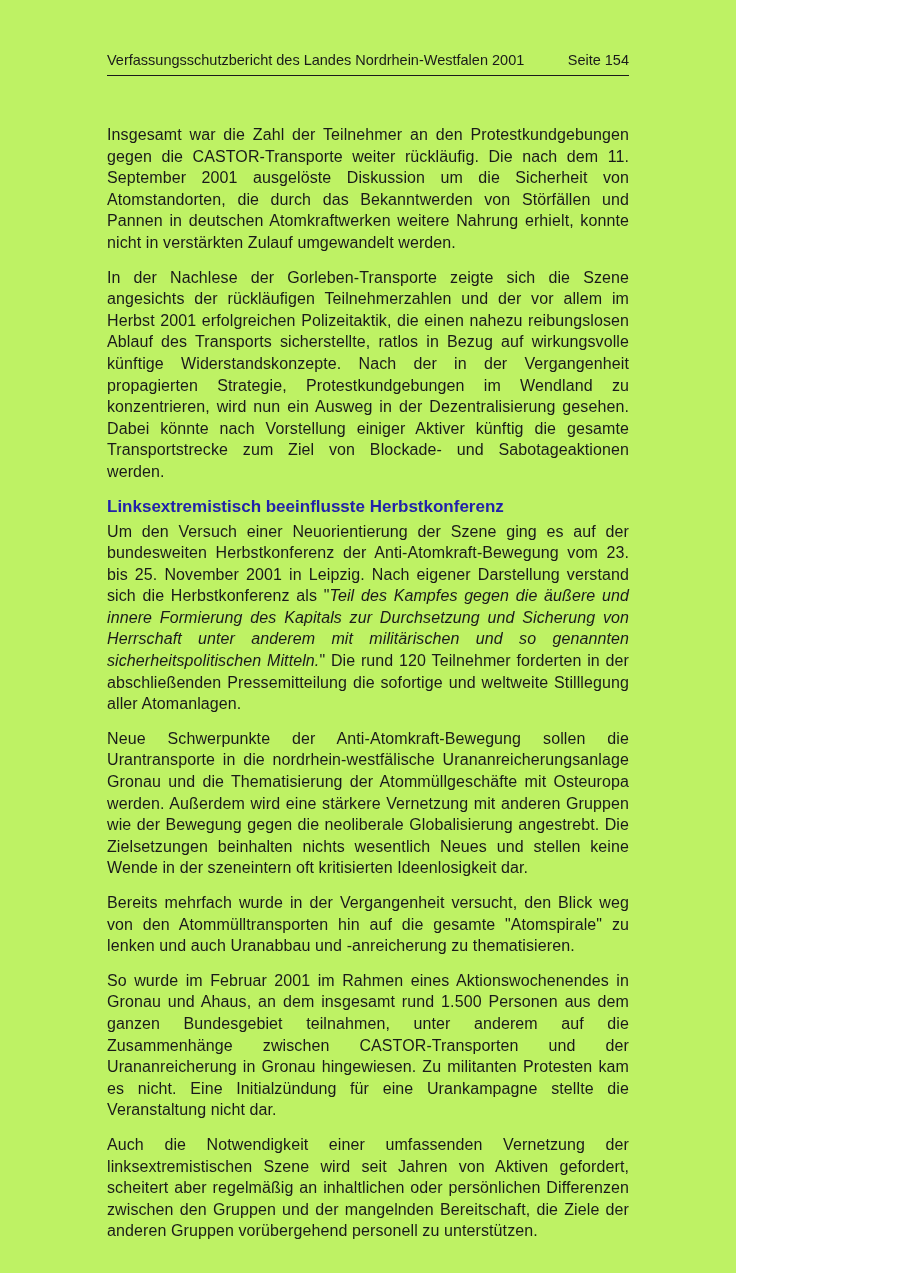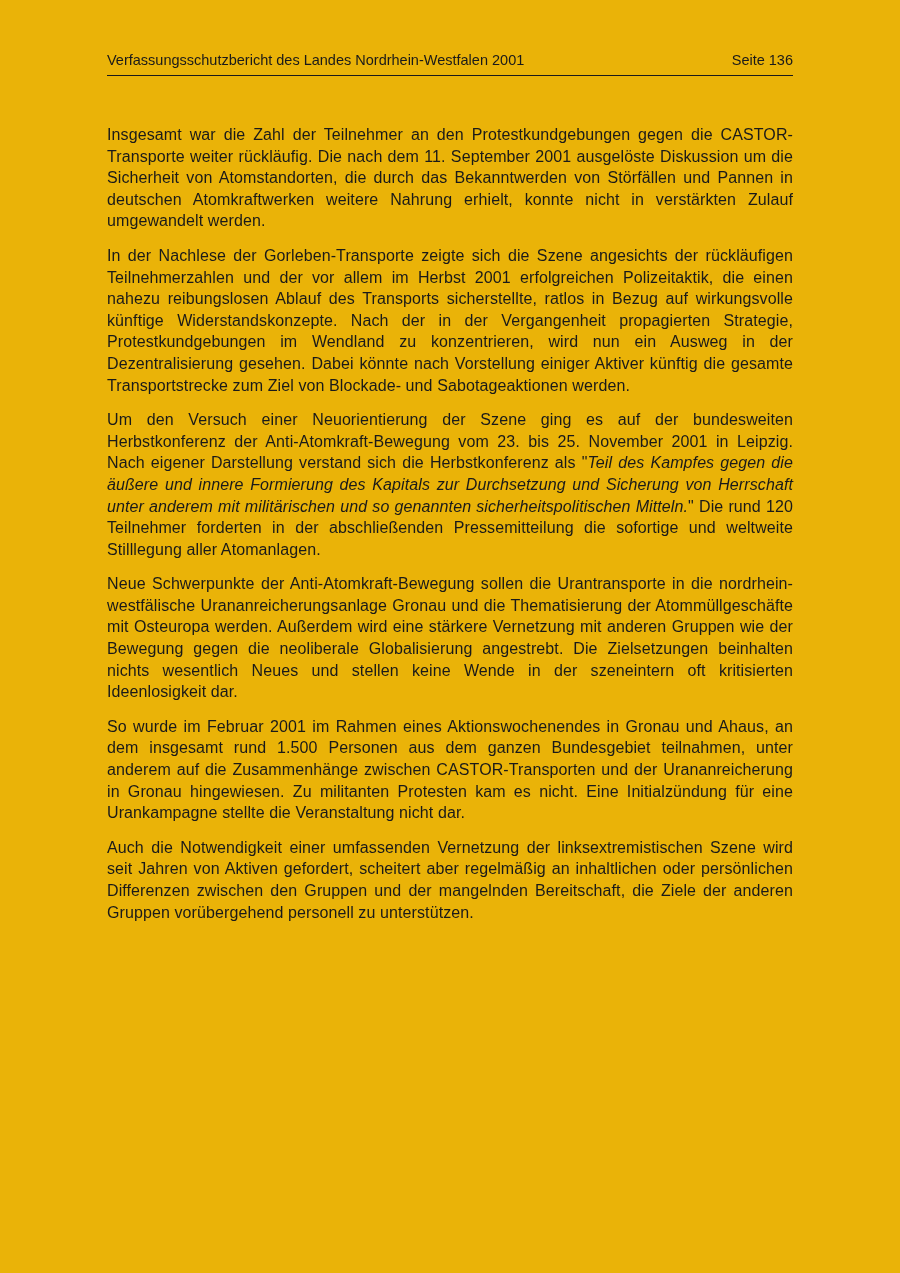--- a/index.html
+++ b/index.html
@@ -2,25 +2,25 @@
 <html lang="de" style="--heading-color: #2222aa;"><head>
 <meta charset="utf-8">
 <style>
   html, body {
     margin: 0;
     padding: 0;
     background: #ffffff;
   }
   .page {
     position: relative;
-    width: 900px;
+    width: 736px;
     height: 1273px;
     box-sizing: border-box;
     padding: 52px 107px 0 107px;
-    background: #eab308;
+    background: #bef264;
     font-family: "Liberation Sans", sans-serif;
     color: #1a1a1a;
     overflow: hidden;
   }
   .running-header {
     display: flex;
     justify-content: space-between;
     align-items: baseline;
     font-size: 14.5px;
     padding-bottom: 7px;
@@ -51,23 +51,25 @@
   .italic {
     font-style: italic;
   }
 </style>
 </head>
 <body>
 
 <div class="page">
   <header class="running-header">
     <span class="hdr-title">Verfassungsschutzbericht des Landes Nordrhein-Westfalen 2001</span>
-    <span class="hdr-page">Seite 136</span>
+    <span class="hdr-page">Seite 154</span>
   </header>
   <main class="content">
       <p class="paragraph"><span>Insgesamt war die Zahl der Teilnehmer an den Protestkundgebungen gegen die CASTOR-Transporte weiter rückläufig. Die nach dem 11. September 2001 ausgelöste Diskussion um die Sicherheit von Atomstandorten, die durch das Bekanntwerden von Störfällen und Pannen in deutschen Atomkraftwerken weitere Nahrung erhielt, konnte nicht in verstärkten Zulauf umgewandelt werden.</span></p>
       <p class="paragraph"><span>In der Nachlese der Gorleben-Transporte zeigte sich die Szene angesichts der rückläufigen Teilnehmerzahlen und der vor allem im Herbst 2001 erfolgreichen Polizeitaktik, die einen nahezu reibungslosen Ablauf des Transports sicherstellte, ratlos in Bezug auf wirkungsvolle künftige Widerstandskonzepte. Nach der in der Vergangenheit propagierten Strategie, Protestkundgebungen im Wendland zu konzentrieren, wird nun ein Ausweg in der Dezentralisierung gesehen. Dabei könnte nach Vorstellung einiger Aktiver künftig die gesamte Transportstrecke zum Ziel von Blockade- und Sabotageaktionen werden.</span></p>
+      <h2 class="heading"><span>Linksextremistisch beeinflusste Herbstkonferenz</span></h2>
       <p class="paragraph"><span>Um den Versuch einer Neuorientierung der Szene ging es auf der bundesweiten Herbstkonferenz der Anti-Atomkraft-Bewegung vom 23. bis 25. November 2001 in Leipzig. Nach eigener Darstellung verstand sich die Herbstkonferenz als "</span><span class="italic">Teil des Kampfes gegen die äußere und innere Formierung des Kapitals zur Durchsetzung und Sicherung von Herrschaft unter anderem mit militärischen und so genannten sicherheitspolitischen Mitteln.</span><span>" Die rund 120 Teilnehmer forderten in der abschließenden Pressemitteilung die sofortige und weltweite Stilllegung aller Atomanlagen.</span></p>
       <p class="paragraph"><span>Neue Schwerpunkte der Anti-Atomkraft-Bewegung sollen die Urantransporte in die nordrhein-westfälische Urananreicherungsanlage Gronau und die Thematisierung der Atommüllgeschäfte mit Osteuropa werden. Außerdem wird eine stärkere Vernetzung mit anderen Gruppen wie der Bewegung gegen die neoliberale Globalisierung angestrebt. Die Zielsetzungen beinhalten nichts wesentlich Neues und stellen keine Wende in der szeneintern oft kritisierten Ideenlosigkeit dar.</span></p>
+      <p class="paragraph"><span>Bereits mehrfach wurde in der Vergangenheit versucht, den Blick weg von den Atommülltransporten hin auf die gesamte "Atomspirale" zu lenken und auch Uranabbau und -anreicherung zu thematisieren.</span></p>
       <p class="paragraph"><span>So wurde im Februar 2001 im Rahmen eines Aktionswochenendes in Gronau und Ahaus, an dem insgesamt rund 1.500 Personen aus dem ganzen Bundesgebiet teilnahmen, unter anderem auf die Zusammenhänge zwischen CASTOR-Transporten und der Urananreicherung in Gronau hingewiesen. Zu militanten Protesten kam es nicht. Eine Initialzündung für eine Urankampagne stellte die Veranstaltung nicht dar.</span></p>
       <p class="paragraph"><span>Auch die Notwendigkeit einer umfassenden Vernetzung der linksextremistischen Szene wird seit Jahren von Aktiven gefordert, scheitert aber regelmäßig an inhaltlichen oder persönlichen Differenzen zwischen den Gruppen und der mangelnden Bereitschaft, die Ziele der anderen Gruppen vorübergehend personell zu unterstützen.</span></p>
     </main>
 </div>
 
 </body></html>

